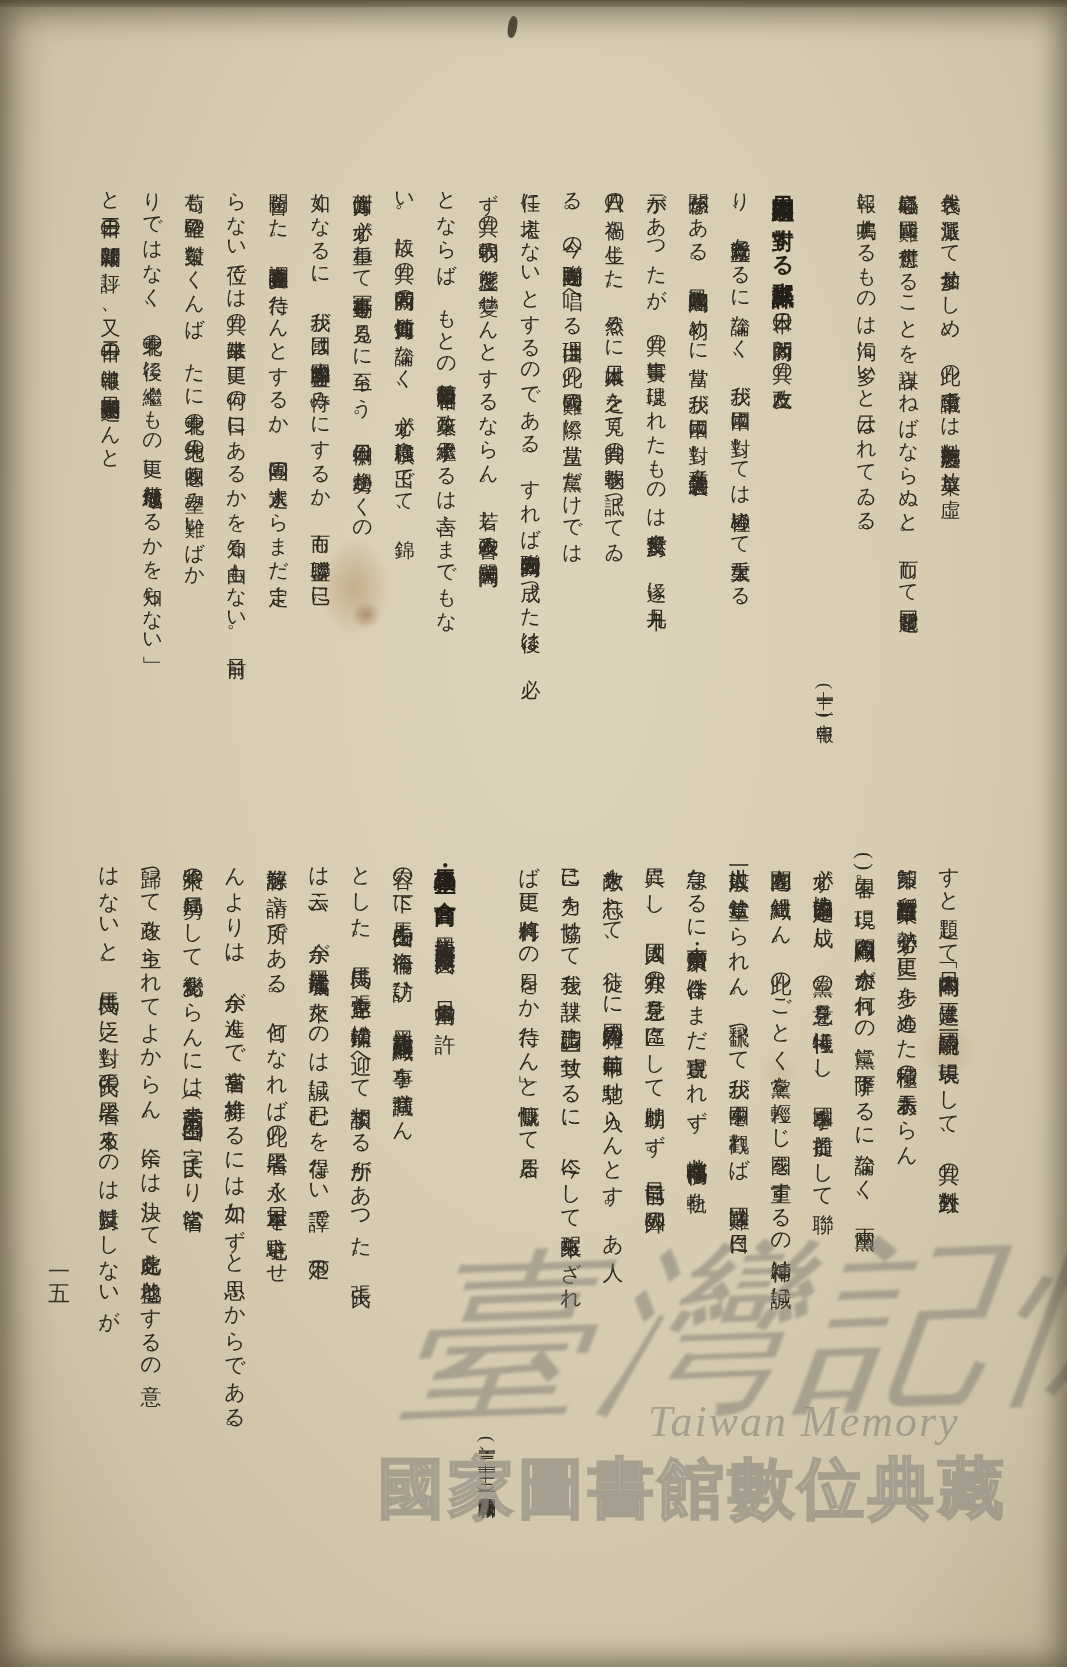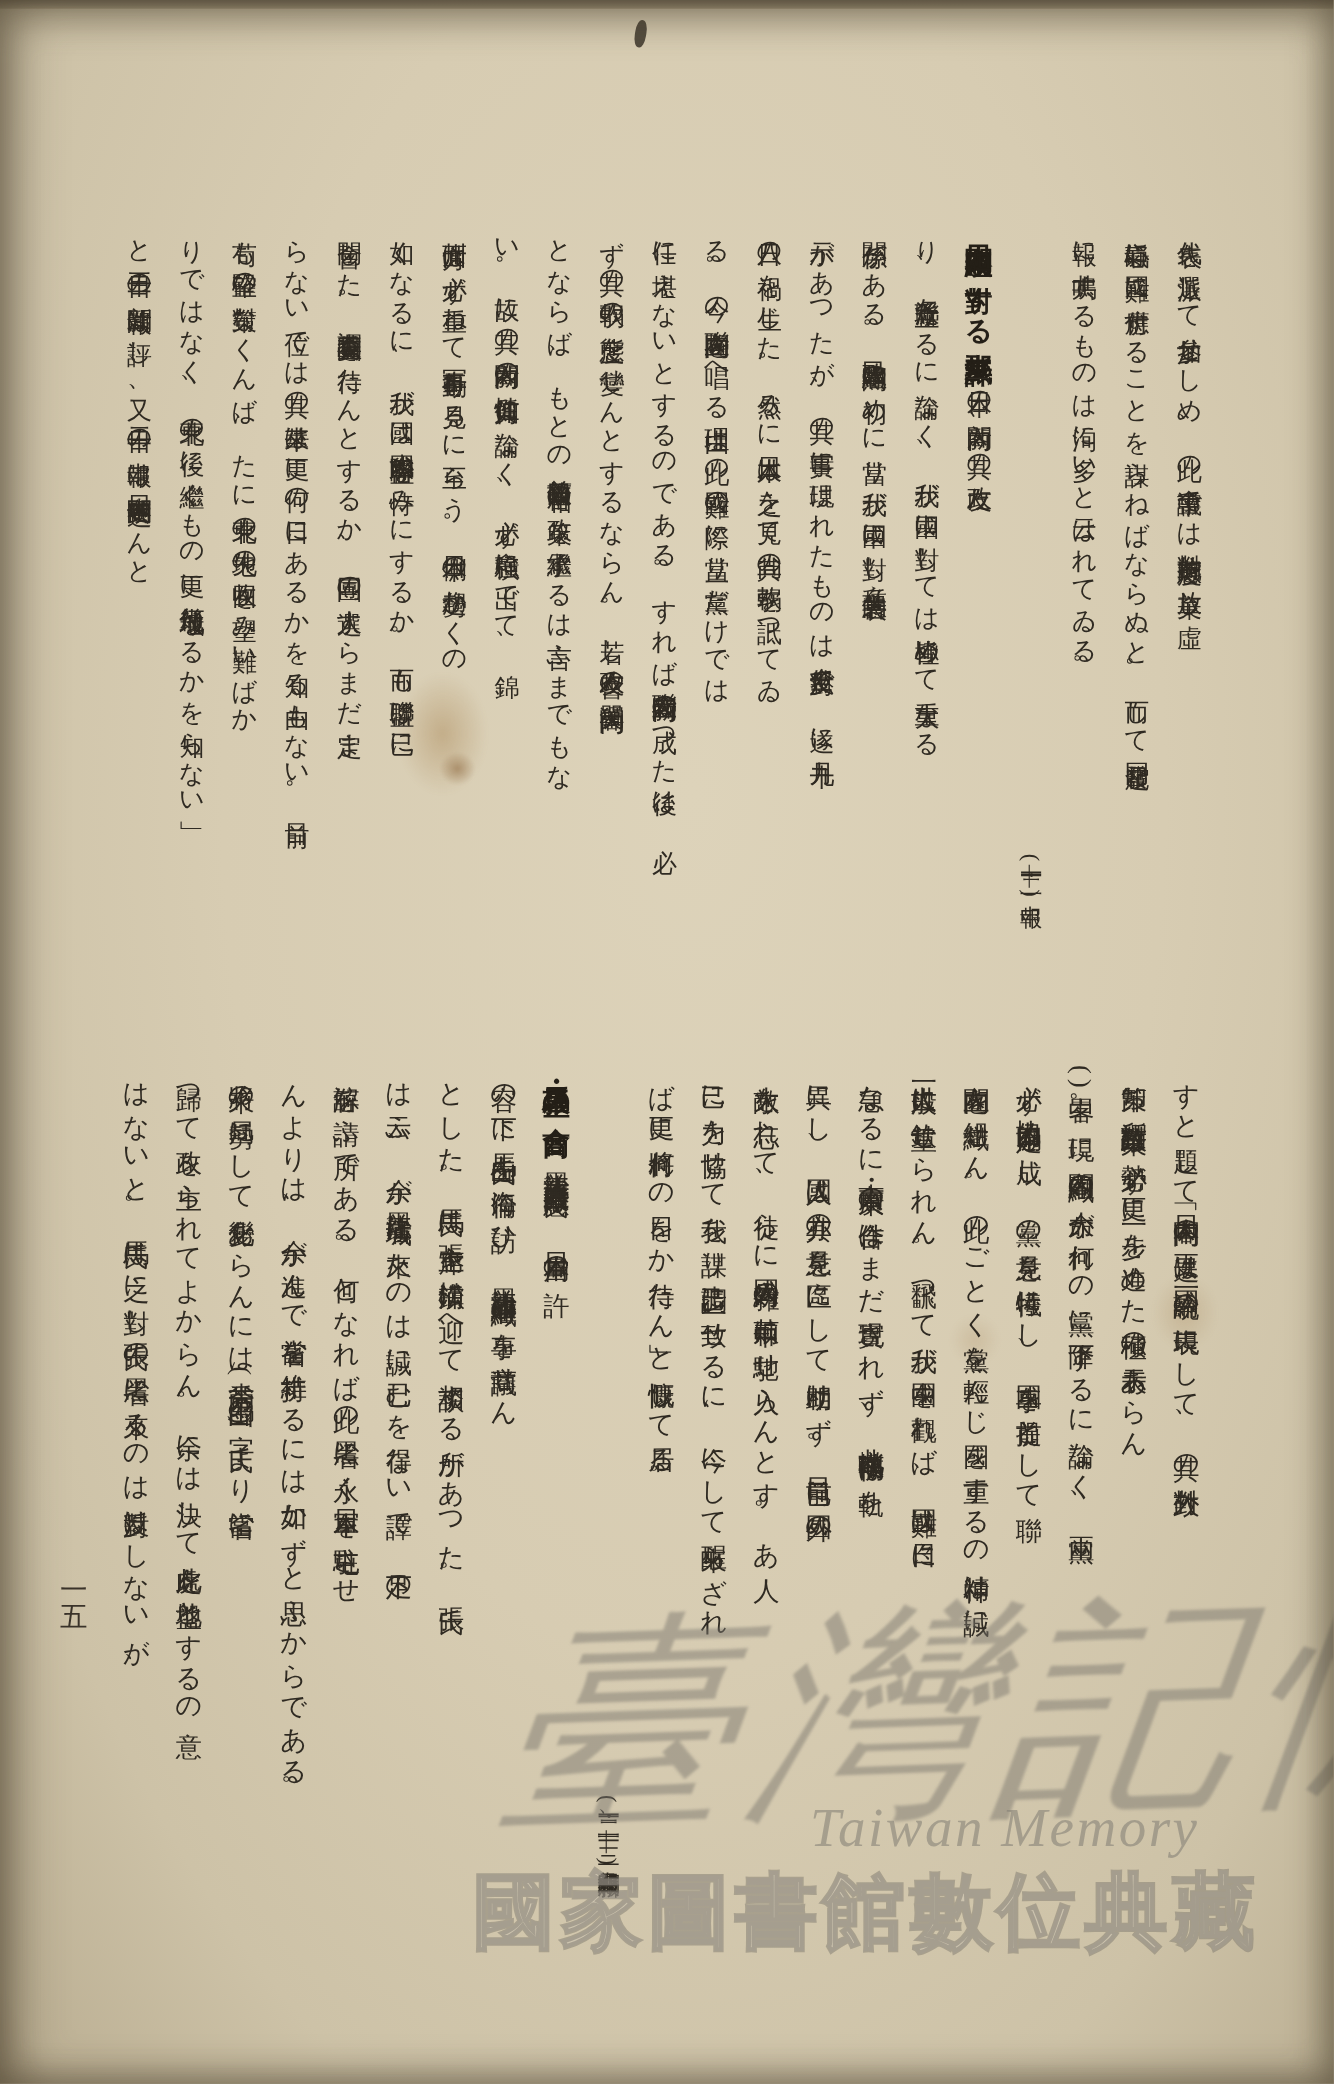--- a/index.html
+++ b/index.html
@@ -43,21 +43,21 @@
   .citation-top    { padding-bottom:100px; }
   .citation-bottom { padding-bottom:60px; }
 
   .pagenum {
     position:absolute; left:44px; top:1260px;
     writing-mode:vertical-rl; font-size:22px; letter-spacing:7px;
     color:#3a332a; z-index:2;
   }
 
   
-  .wm { position:absolute; pointer-events:none; z-index:4; white-space:nowrap;margin-top:41px; }
+  .wm { position:absolute; pointer-events:none; z-index:4; white-space:nowrap; }
   .wm-script {
     left:405px; top:1205px; font-size:185px; letter-spacing:14px;
     color:rgba(122,117,109,.48); font-style:italic;
     transform:skewX(-9deg) rotate(-2deg); filter:blur(1.4px);
   }
   .wm-latin {
     left:648px; top:1396px; font-size:44px; font-style:italic;
     letter-spacing:2px; color:rgba(128,123,115,.55); filter:blur(.6px);
   }
   .wm-inst {

